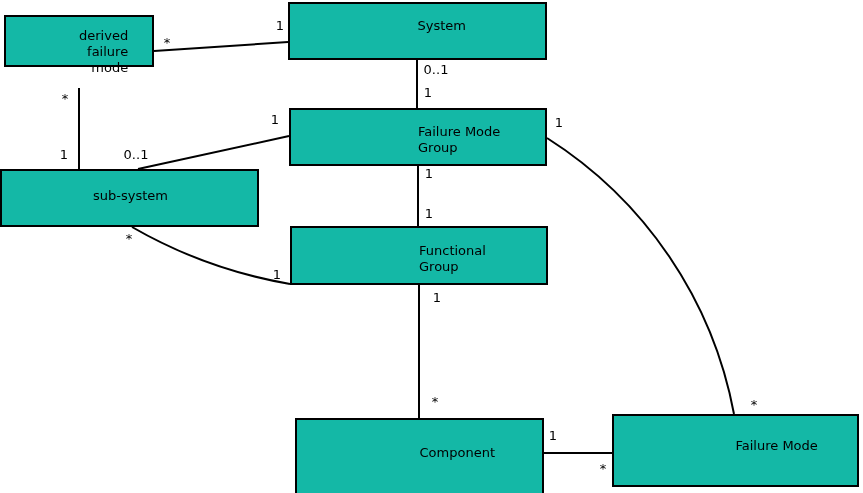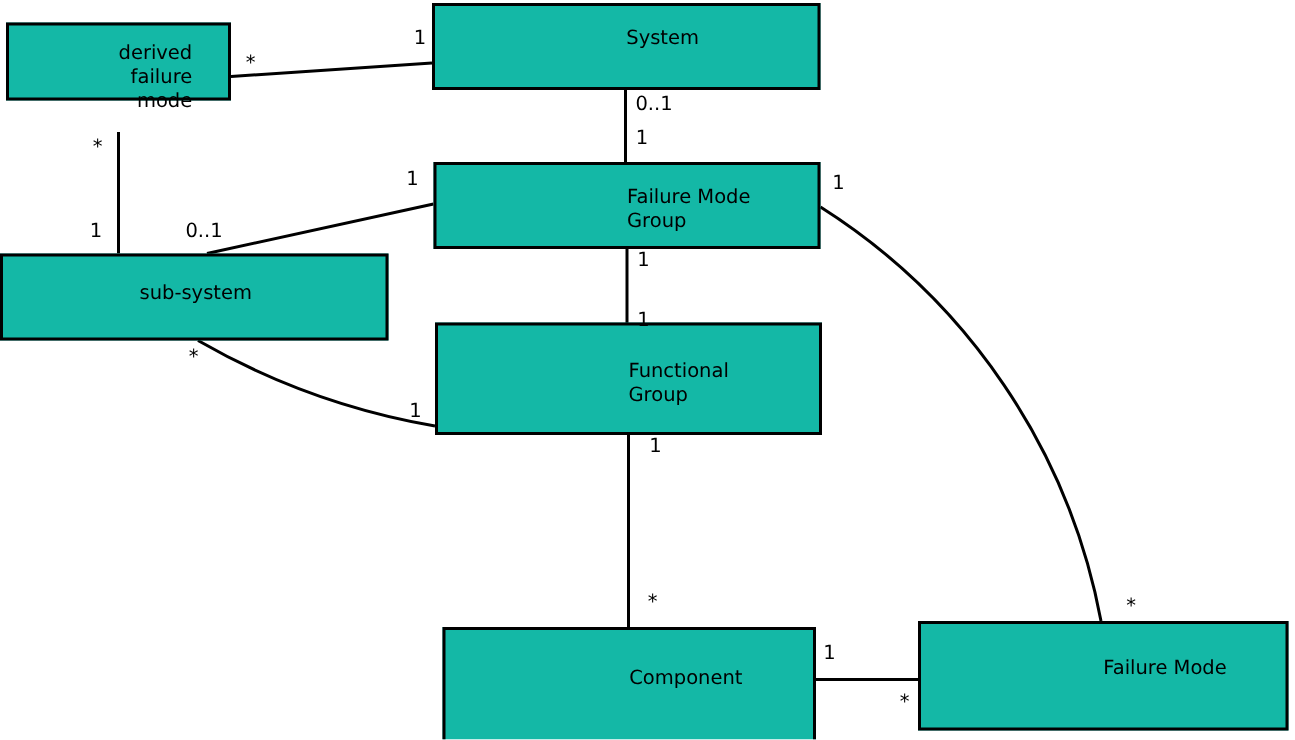--- a/index.html
+++ b/index.html
@@ -83,21 +83,21 @@
 
   <div class="node" style="left:289px; top:108px; width:258px; height:58px;">
     <span class="label">Failure Mode
 Group</span>
   </div>
 
   <div class="node" style="left:0px; top:169px; width:259px; height:58px;text-decoration:underline;">
     <span class="label label-subsystem">sub-system</span>
   </div>
 
-  <div class="node" style="left:290px; top:215px; width:258px; height:75px;padding-left:34px;">
+  <div class="node" style="left:290px; top:226px; width:258px; height:59px;padding-left:34px;">
     <span class="label">Functional
 Group</span>
   </div>
 
   <div class="node" style="left:295px; top:418px; width:249px; height:80px;">
     <span class="label">Component</span>
   </div>
 
   <div class="node" style="left:612px; top:414px; width:247px; height:73px;">
     <span class="label">Failure Mode</span>

